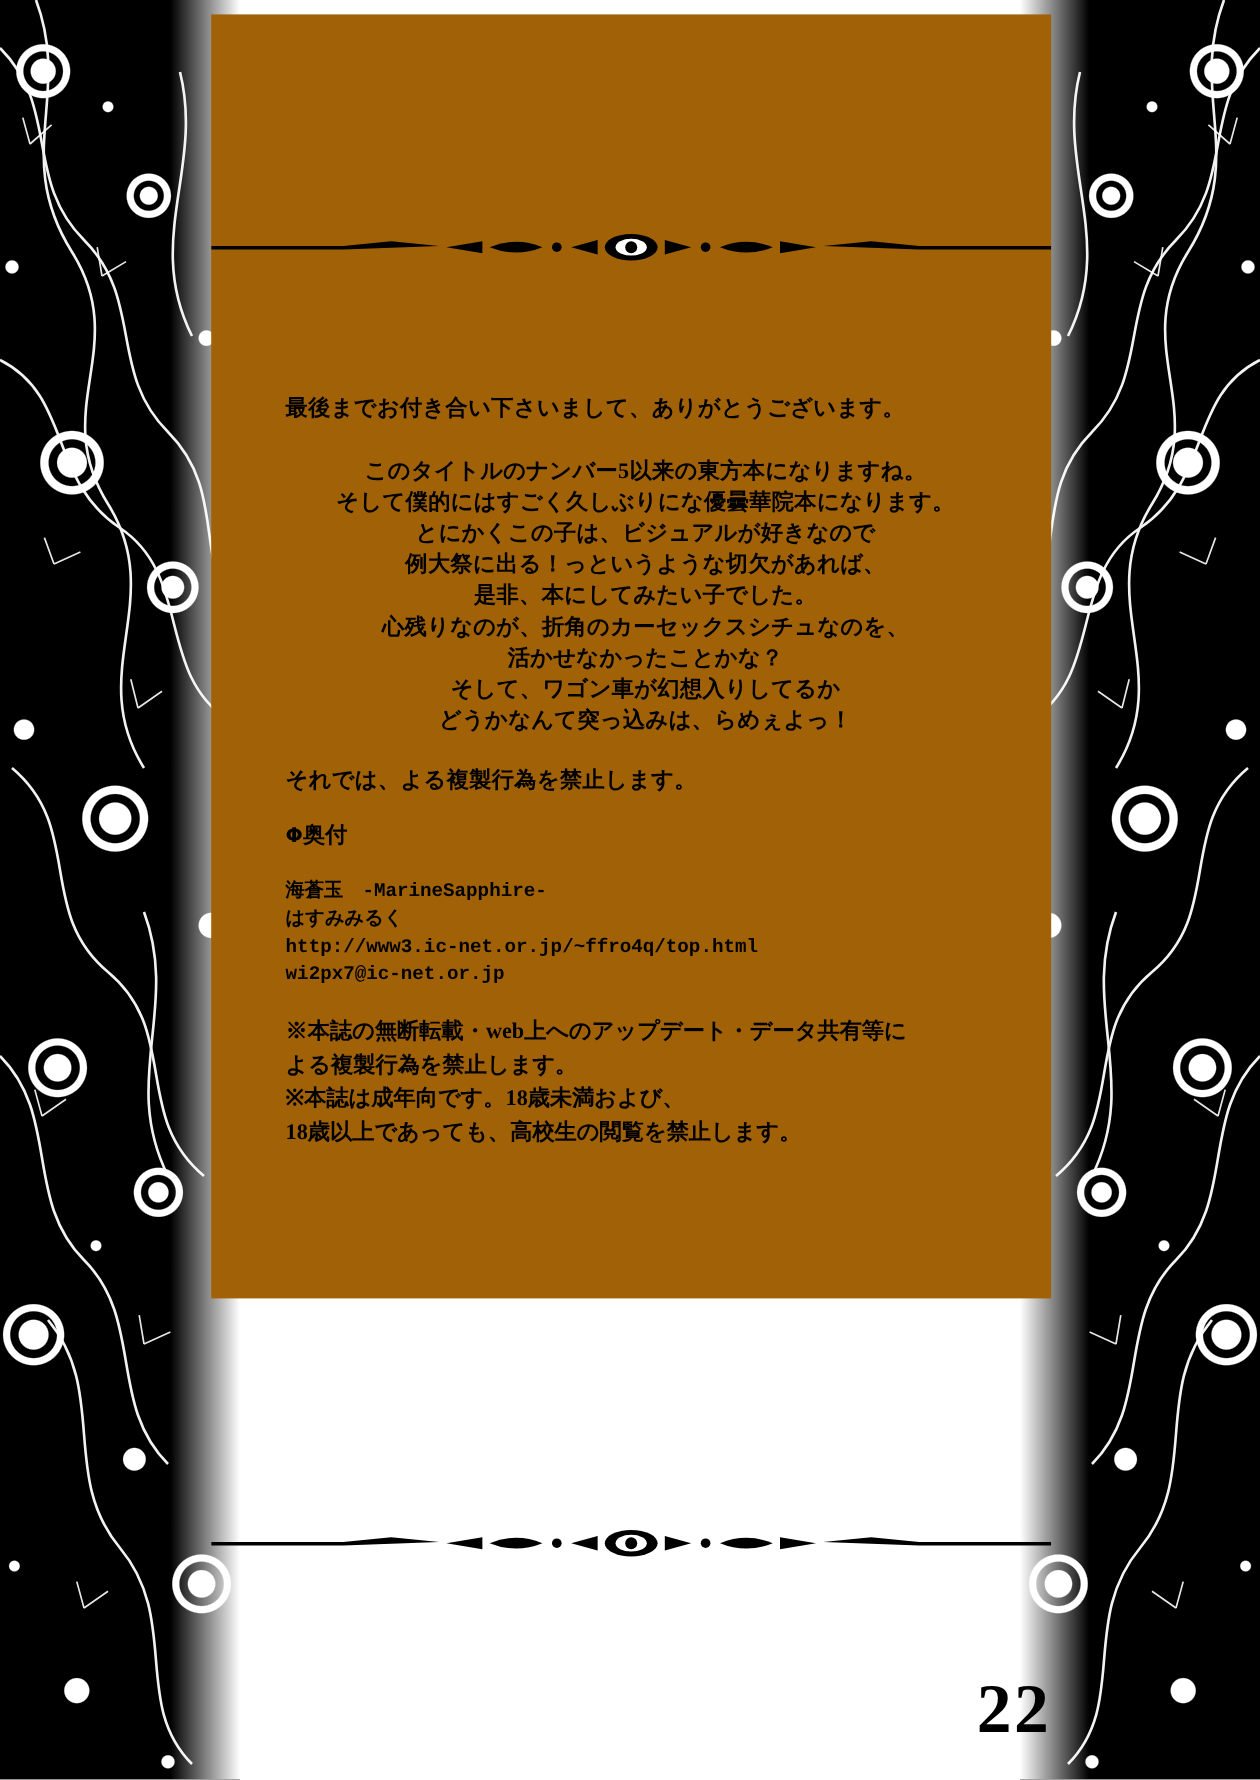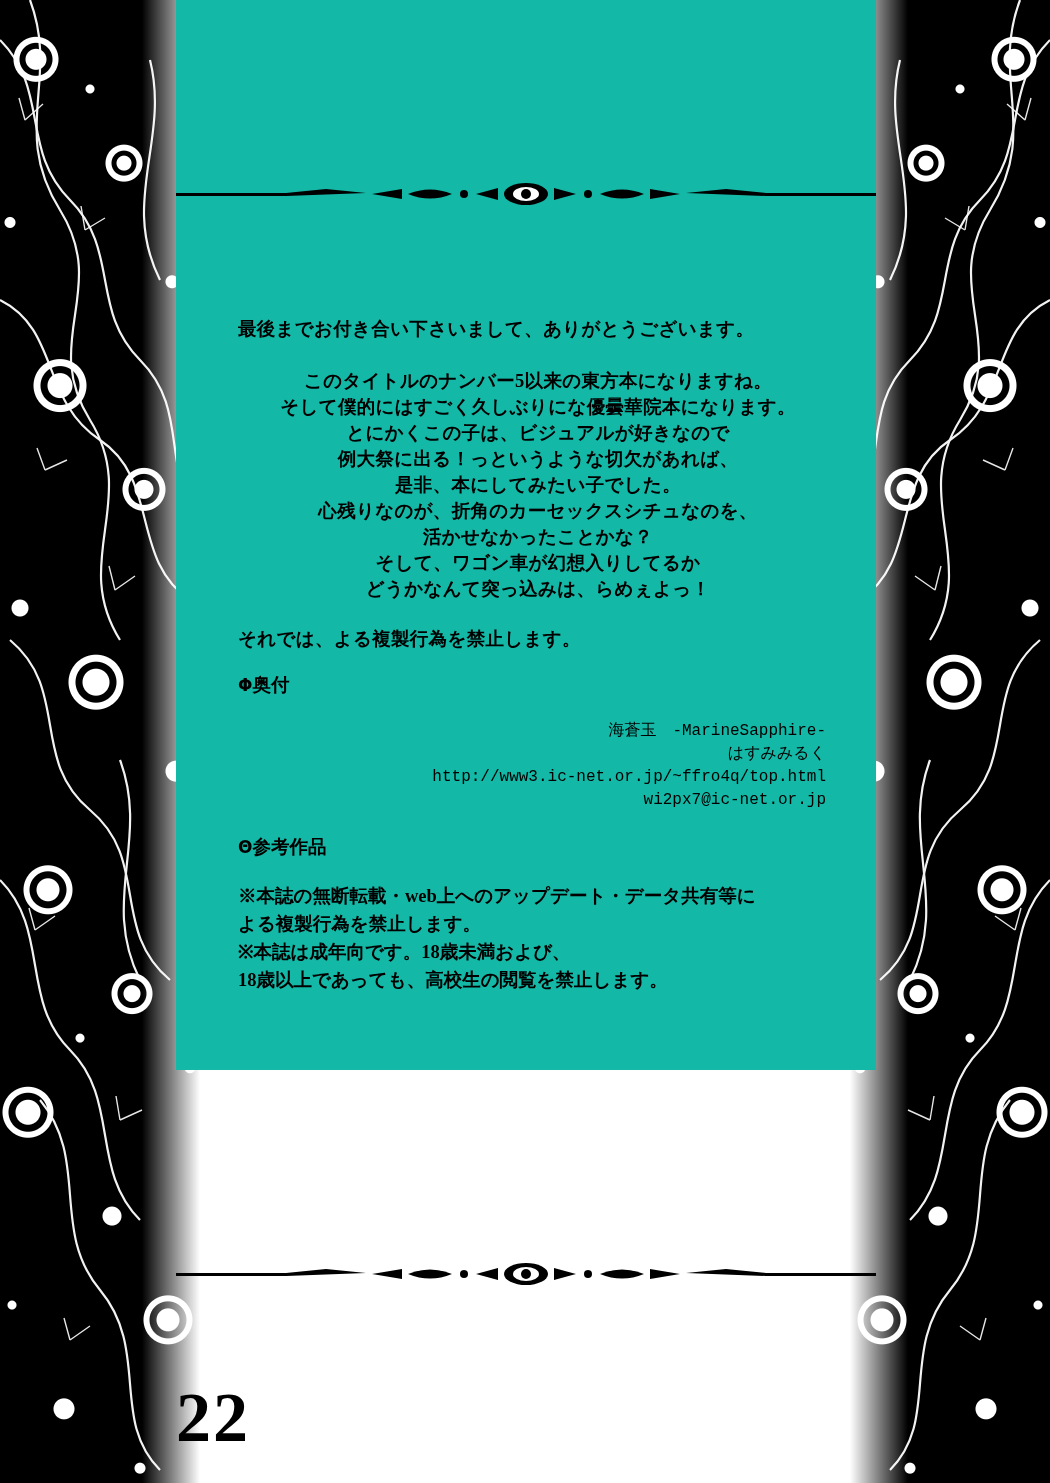--- a/index.html
+++ b/index.html
@@ -92,24 +92,24 @@
   }
   .floral-border.right .fade {
     position: absolute; top: 0; left: 0; width: 58px; height: 100%;
     background: linear-gradient(to left, rgba(255,255,255,0) 0%, rgba(255,255,255,0.55) 55%, #ffffff 100%);
   }
 
   
   .page {
     position: absolute;
     left: 176px;
-    top: 0;
+    top: 12px;
     width: 700px;
     height: 1070px;
-    background: #14b8a6;
+    background: #a16207;
     z-index: 5;
   }
 
   .rule {
     position: absolute;
     left: 0;
     width: 700px;
     height: 36px;
   }
   .rule.top    { top: 176px; }
@@ -139,24 +139,23 @@
     font-weight: bold;
     font-size: 18.5px;
     line-height: 26px;
     margin: 0 0 4px 0;
   }
   .block { margin-bottom: 22px; }
   .mono {
     font-family: "Liberation Mono", monospace;
     font-size: 16px;
     line-height: 23px;
-    font-weight: normal;
+    font-weight: bold;
     white-space: pre-line;
-    margin: 12px;
-    text-align: right;
+    margin: 0;
   }
   .mixed {
     font-family: "Liberation Serif", serif;
     font-weight: bold;
     font-size: 18.5px;
     line-height: 26px;
     white-space: pre-line;
     margin: 0;
   }
   .notice {
@@ -167,24 +166,24 @@
     white-space: pre-line;
     margin: 10px 0 18px 0;
   }
   .sym { font-family: "DejaVu Sans", sans-serif; font-size: 17px; }
 
   .page-number {
     position: absolute;
     left: 0;
     top: 1378px;
     width: 700px;
-    text-align: left;
-    font-family: "Liberation Serif", serif;
-    font-weight: bold;
-    font-size: 70px;
+    text-align: right;
+    font-family: "Liberation Serif", serif;
+    font-weight: bold;
+    font-size: 58px;
     letter-spacing: 2px;
   }
 </style>
 </head>
 <body>
 
 <div class="floral-border left">
   <div class="floral-inner"></div>
   <svg class="floral-veins" viewBox="0 0 200 1483" preserveAspectRatio="none">
     <g stroke="#ffffff" stroke-width="2.2" fill="none" opacity="0.95">
@@ -275,21 +274,20 @@
     </div>
 
     <div class="block">
       <p class="mono">海蒼玉　-MarineSapphire-
 はすみみるく
 http://www3.ic-net.or.jp/~ffro4q/top.html
 wi2px7@ic-net.or.jp</p>
     </div>
 
     <div class="block">
-      <div class="section-head"><span class="sym">Θ</span><span>参考作品</span></div>
     </div>
 
 
     <p class="notice">※本誌の無断転載・web上へのアップデート・データ共有等に
 よる複製行為を禁止します。
 ※本誌は成年向です。18歳未満および、
 18歳以上であっても、高校生の閲覧を禁止します。</p>
   </div>
 
   <svg class="rule bottom" viewBox="0 0 700 36">

